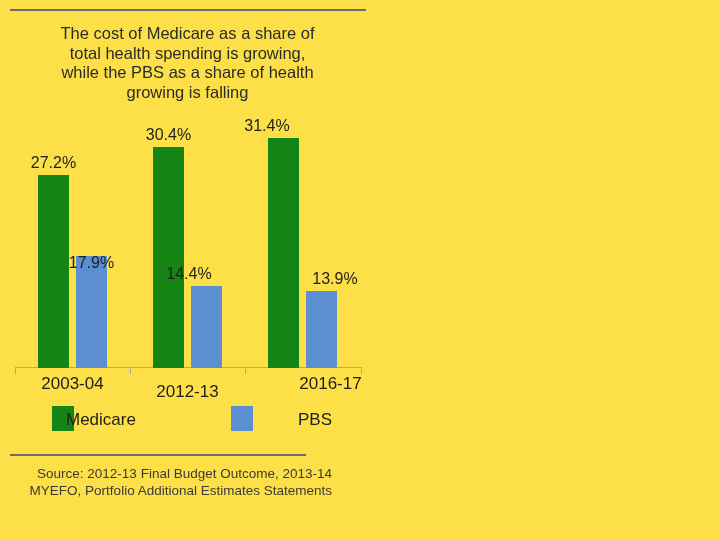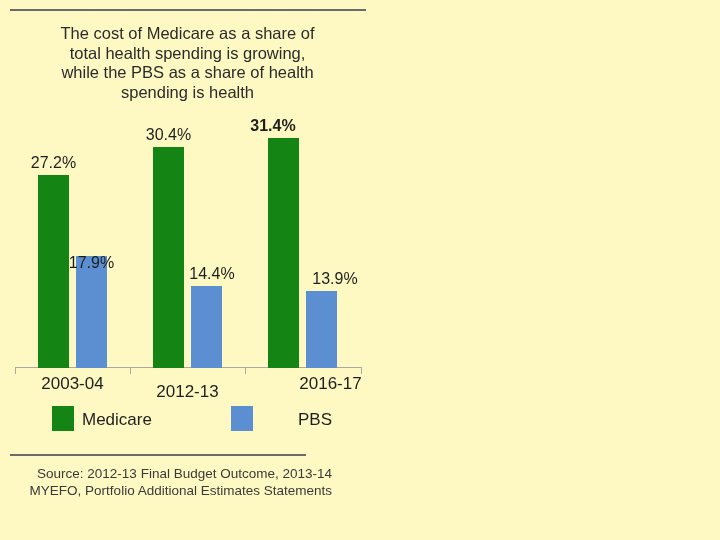--- a/index.html
+++ b/index.html
@@ -1,17 +1,17 @@
 <!DOCTYPE html>
 <html><head>
 <meta charset="utf-8">
 <style>
   html,body{margin:0;padding:0;background:#ffffff;}
   #canvas{
-    position:relative;width:720px;height:540px;background:#fef9c3;
+    position:relative;width:720px;height:540px;background:#fde047;
     font-family:"Liberation Sans",sans-serif;overflow:hidden;color:#1f1f1f;
   }
   .rule{position:absolute;height:2px;background:#6b6b6b;}
   #top-rule{left:10px;top:9px;width:356px;}
   #bottom-rule{left:10px;top:454px;width:296px;}
   .title{
     position:absolute;left:20px;top:24px;width:335px;text-align:center;
     font-size:16.5px;line-height:19.6px;color:#2b2b2b;
   }
   .axis-line{position:absolute;height:1px;background:#a8a8a8;}
@@ -36,49 +36,49 @@
 <body>
 
 <div id="canvas">
 
   <div id="top-rule" class="rule"></div>
 
   <div class="title">
     <div>The cost of Medicare as a share of</div>
     <div>total health spending is growing,</div>
     <div>while the PBS as a share of health</div>
-    <div>spending is health</div>
+    <div>growing is falling</div>
   </div>
 
   <div id="plot">
       <div class="axis-line" style="left: 15px; top: 367px; width: 347px;"></div>
       <div class="tick" style="left: 15px; top: 368px;"></div>
       <div class="tick" style="left: 130px; top: 368px;"></div>
       <div class="tick" style="left: 245px; top: 368px;"></div>
       <div class="tick" style="left: 361px; top: 368px;"></div>
       <div class="bar" style="left: 38px; top: 175px; width: 31px; height: 193px; background: rgb(20, 133, 20);"></div>
       <div class="bar-label" style="left: 53.5px; top: 154px;">27.2%</div>
       <div class="bar" style="left: 153px; top: 147px; width: 31px; height: 221px; background: rgb(20, 133, 20);"></div>
       <div class="bar-label" style="left: 168.5px; top: 126px;">30.4%</div>
       <div class="bar" style="left: 268px; top: 138px; width: 31px; height: 230px; background: rgb(20, 133, 20);"></div>
-      <div class="bar-label" style="left: 273px; top: 117px; font-weight: bold;">31.4%</div>
+      <div class="bar-label" style="left: 267px; top: 117px;">31.4%</div>
       <div class="bar" style="left: 76px; top: 256px; width: 31px; height: 112px; background: rgb(91, 143, 209);"></div>
       <div class="bar-label" style="left: 91.5px; top: 218px; margin-top: 36px;">17.9%</div>
       <div class="bar" style="left: 191px; top: 286px; width: 31px; height: 82px; background: rgb(91, 143, 209);"></div>
-      <div class="bar-label" style="left: 212px; top: 265px; text-align: center;">14.4%</div>
+      <div class="bar-label" style="left: 189px; top: 265px; text-align: center;">14.4%</div>
       <div class="bar" style="left: 306px; top: 291px; width: 31px; height: 77px; background: rgb(91, 143, 209);"></div>
       <div class="bar-label" style="left: 321.5px; top: 270px; padding-left: 27px;">13.9%</div>
       <div class="x-label" style="left: 72.5px; top: 374px;">2003-04</div>
       <div class="x-label" style="left: 187.5px; top: 374px; margin-top: 8px;">2012-13</div>
       <div class="x-label" style="left: 302.5px; top: 374px; margin-left: 28px;">2016-17</div>
     </div>
 
   <div>
     <span class="legend-swatch" style="left: 52px; top: 406px; background: rgb(20, 133, 20);"></span>
-    <span class="legend-label" style="left:82px;top:410px;">Medicare</span>
+    <span class="legend-label" style="left:66px;top:410px;">Medicare</span>
     <span class="legend-swatch" style="left: 231px; top: 406px; background: rgb(91, 143, 209);"></span>
     <span class="legend-label" style="left:262px;top:410px;margin-left:36px;">PBS</span>
   </div>
 
   <div id="bottom-rule" class="rule"></div>
 
   <div class="source">
     <div>Source: 2012-13 Final Budget Outcome, 2013-14</div>
     <div>MYEFO, Portfolio Additional Estimates Statements</div>
   </div>

